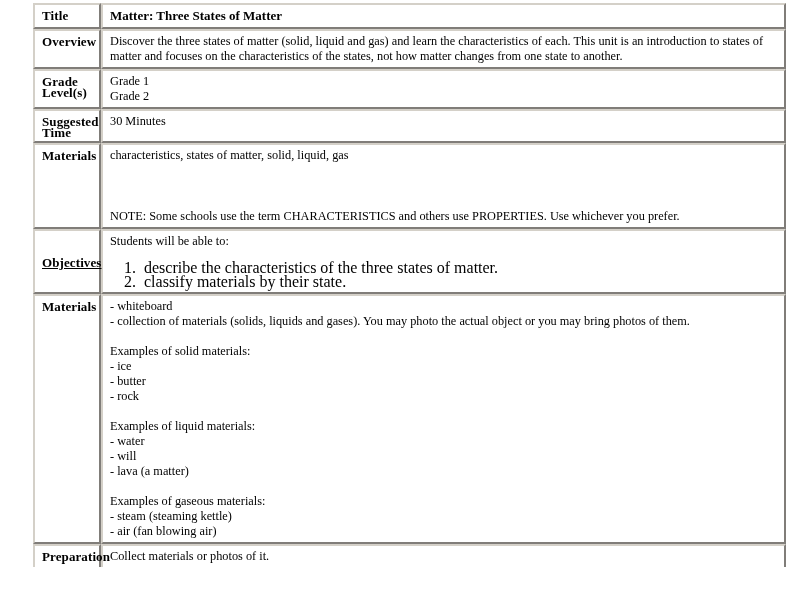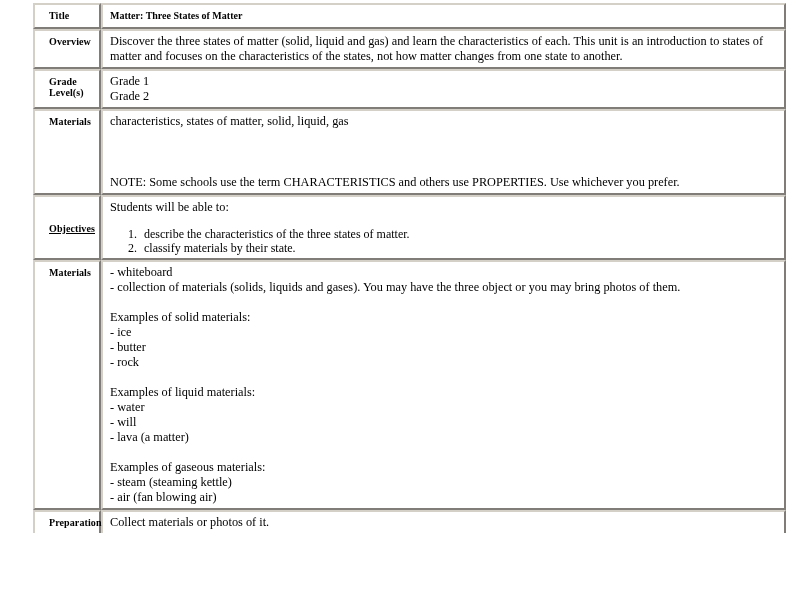--- a/index.html
+++ b/index.html
@@ -38,39 +38,39 @@
   .lesson-table td {
     border: 2px outset #d4d0c8;
     background: #ffffff;
     vertical-align: top;
     padding: 3px 5px 3px 6px;
   }
 
   
   td.label-cell {
     width: 68px;
-    font-size: 10px;
+    font-size: 13px;
     font-weight: bold;
     line-height: 11px;
     letter-spacing: 0.1px;
     padding-top: 5px;
-    padding-left: 14px;
+    padding-left: 7px;
     color: #000000;
   }
 
   td.content-cell {
     font-size: 12.3px;
     line-height: 15px;
     padding-top: 3px;
     padding-left: 7px;
   }
 
   .title-text {
     font-weight: bold;
-    font-size: 10px;
+    font-size: 13px;
     line-height: 16px;
   }
 
   .lines p {
     margin: 0;
     padding: 0;
     line-height: 15px;
   }
 
   .spacer-lg {
@@ -79,21 +79,21 @@
   .spacer-sm {
     height: 15px;
   }
   .spacer-xs {
     height: 12px;
   }
 
   ol.objectives-list {
     margin: 0;
     padding: 0 0 0 30px;
-    font-size: 12px;
+    font-size: 16px;
     line-height: 14px;
   }
   ol.objectives-list li {
     margin: 0;
     padding: 0 0 0 4px;
   }
 
   .clipped-row td {
     border-bottom: none;
   }
@@ -124,20 +124,24 @@
 
 
       <tr>
         <td class="label-cell">Grade Level(s)</td>
         <td class="content-cell lines">
           <p>Grade 1</p>
           <p>Grade 2</p>
         </td>
       </tr>
 
+      <tr>
+        <td class="label-cell">Suggested Time</td>
+        <td class="content-cell">30 Minutes</td>
+      </tr>
 
       <tr>
         <td class="label-cell">Materials</td>
         <td class="content-cell lines">
           <p>characteristics, states of matter, solid, liquid, gas</p>
           <div class="spacer-lg"></div>
           <p>NOTE: Some schools use the term CHARACTERISTICS and others use PROPERTIES. Use whichever you prefer.</p>
         </td>
       </tr>
 
@@ -150,21 +154,21 @@
             <li>describe the characteristics of the three states of matter.</li>
             <li>classify materials by their state.</li>
           </ol>
         </td>
       </tr>
 
       <tr>
         <td class="label-cell">Materials</td>
         <td class="content-cell lines">
           <p>- whiteboard</p>
-          <p>- collection of materials (solids, liquids and gases). You may have the three object or you may bring photos of them.</p>
+          <p>- collection of materials (solids, liquids and gases). You may photo the actual object or you may bring photos of them.</p>
           <div class="spacer-sm"></div>
           <p>Examples of solid materials:</p>
           <p>- ice</p>
           <p>- butter</p>
           <p>- rock</p>
           <div class="spacer-sm"></div>
           <p>Examples of liquid materials:</p>
           <p>- water</p>
           <p>- will</p>
           <p>- lava (a matter)</p>

